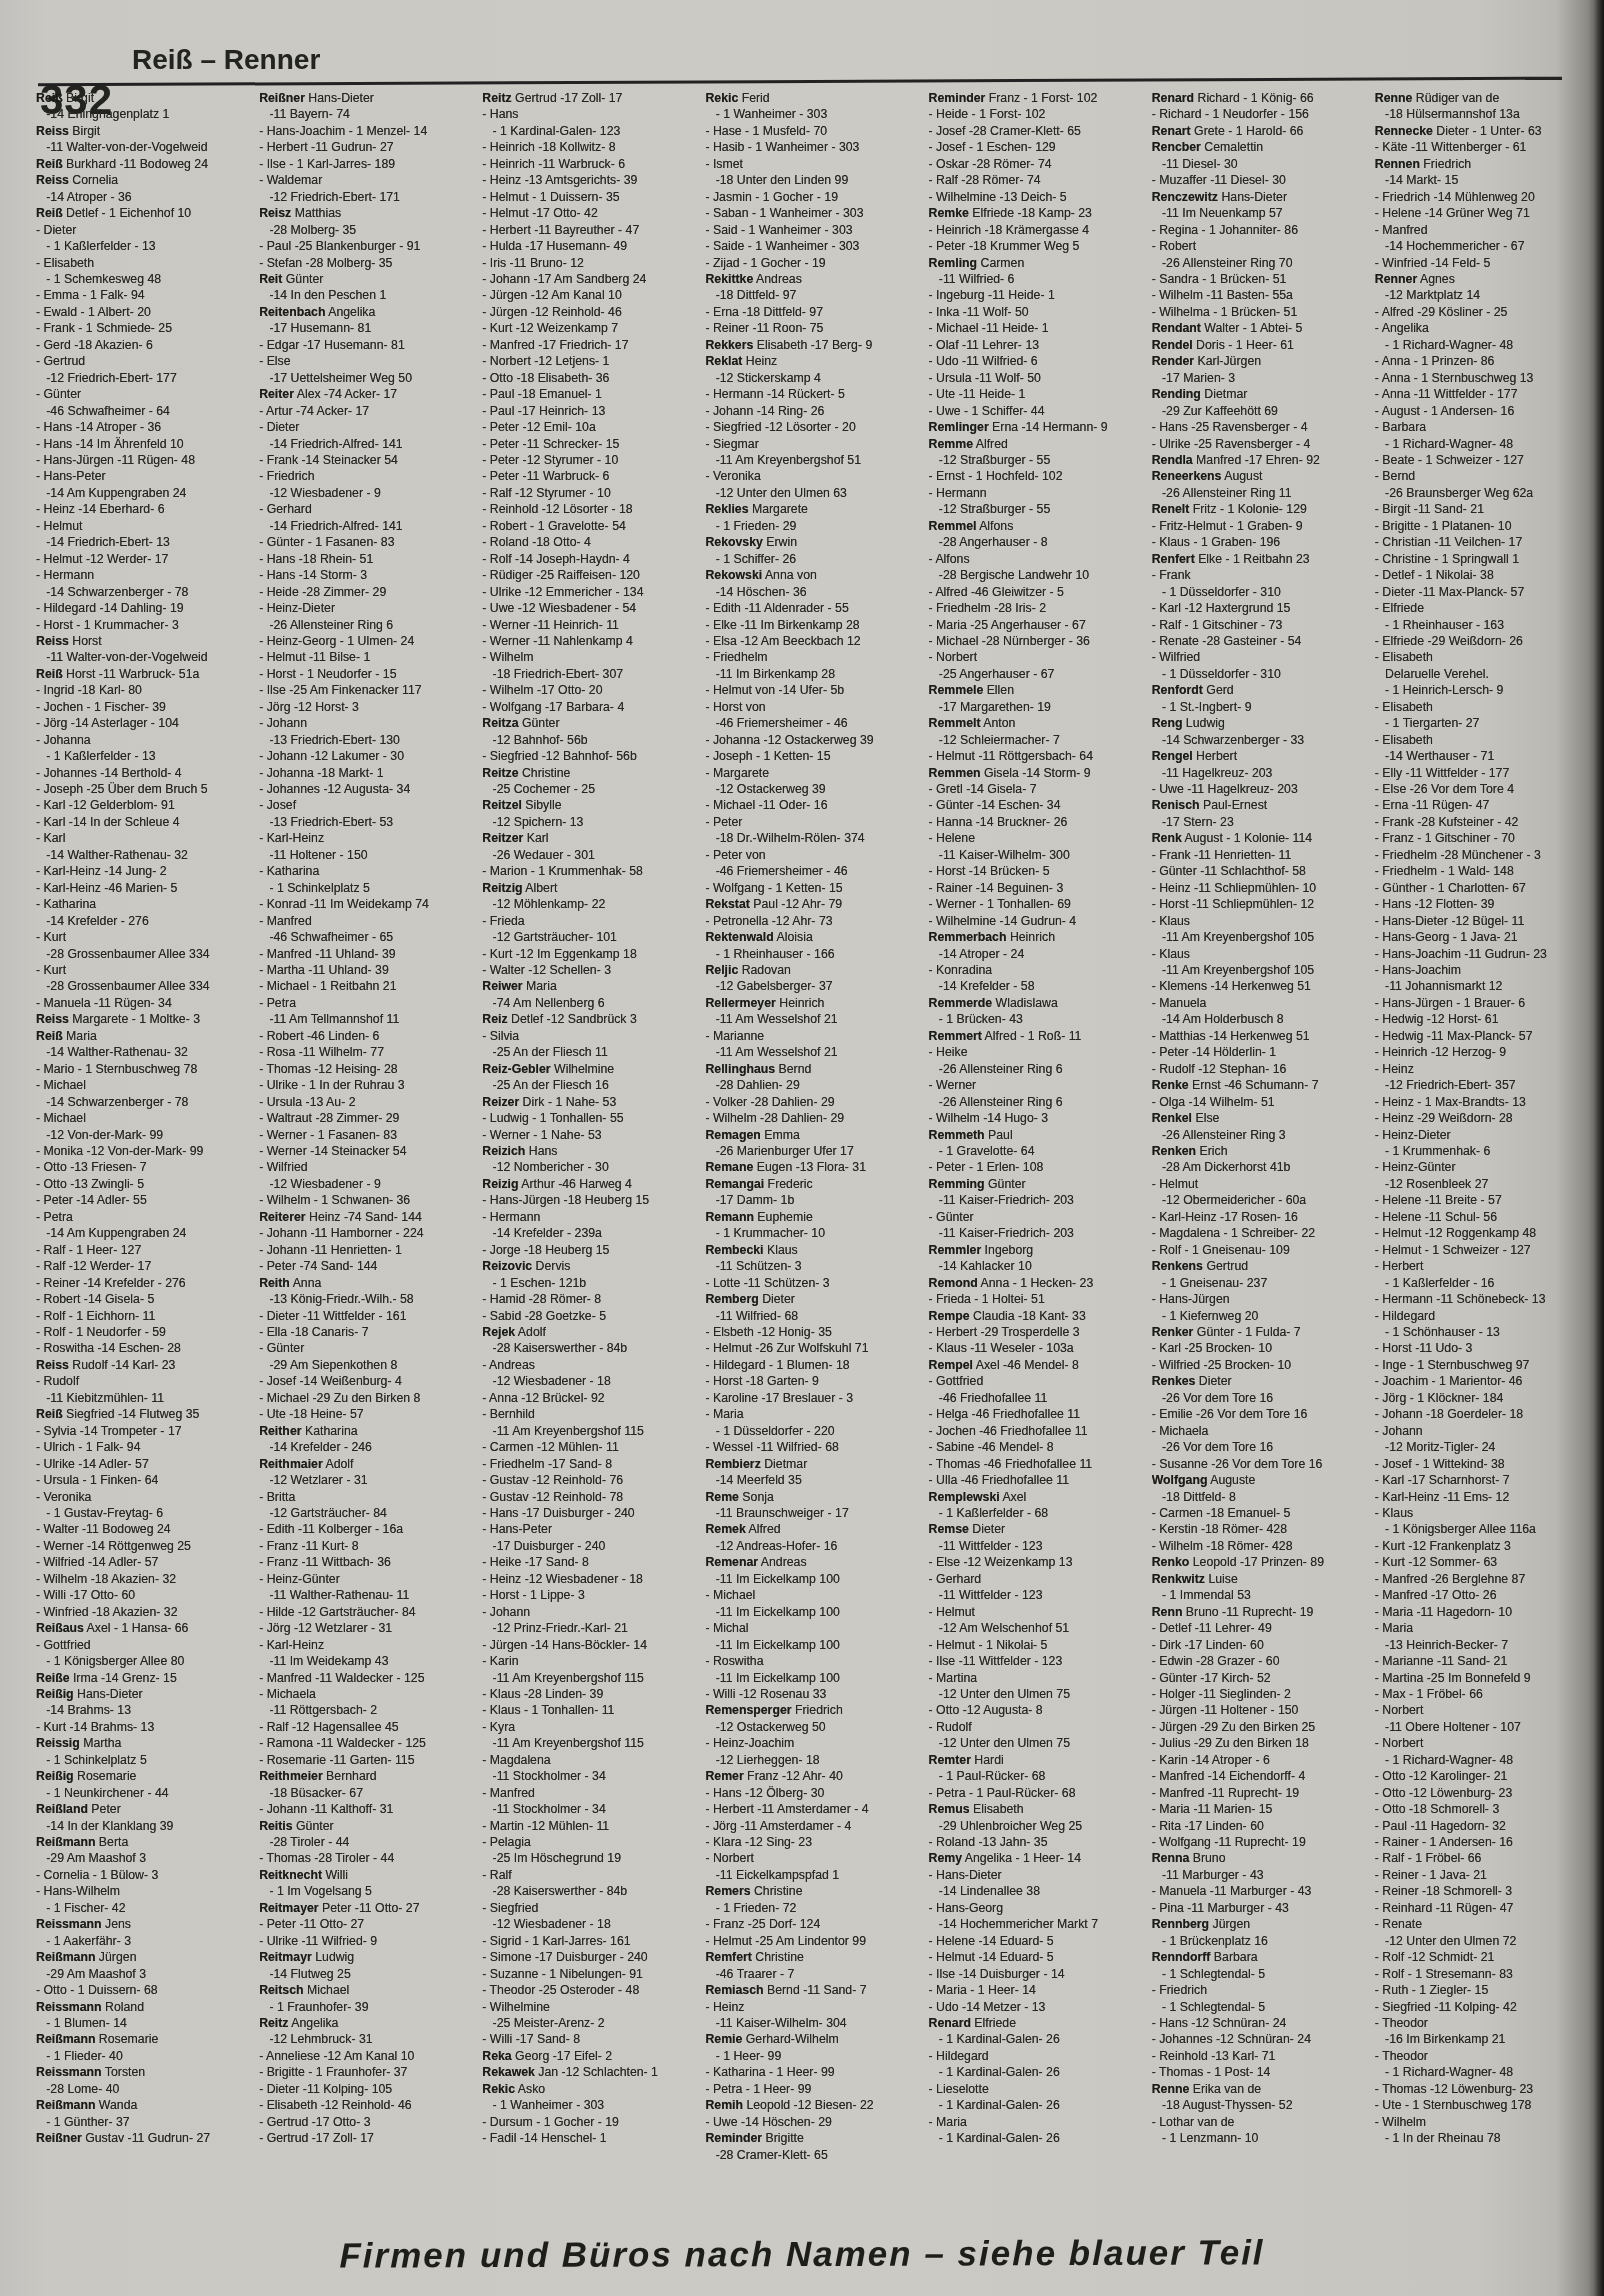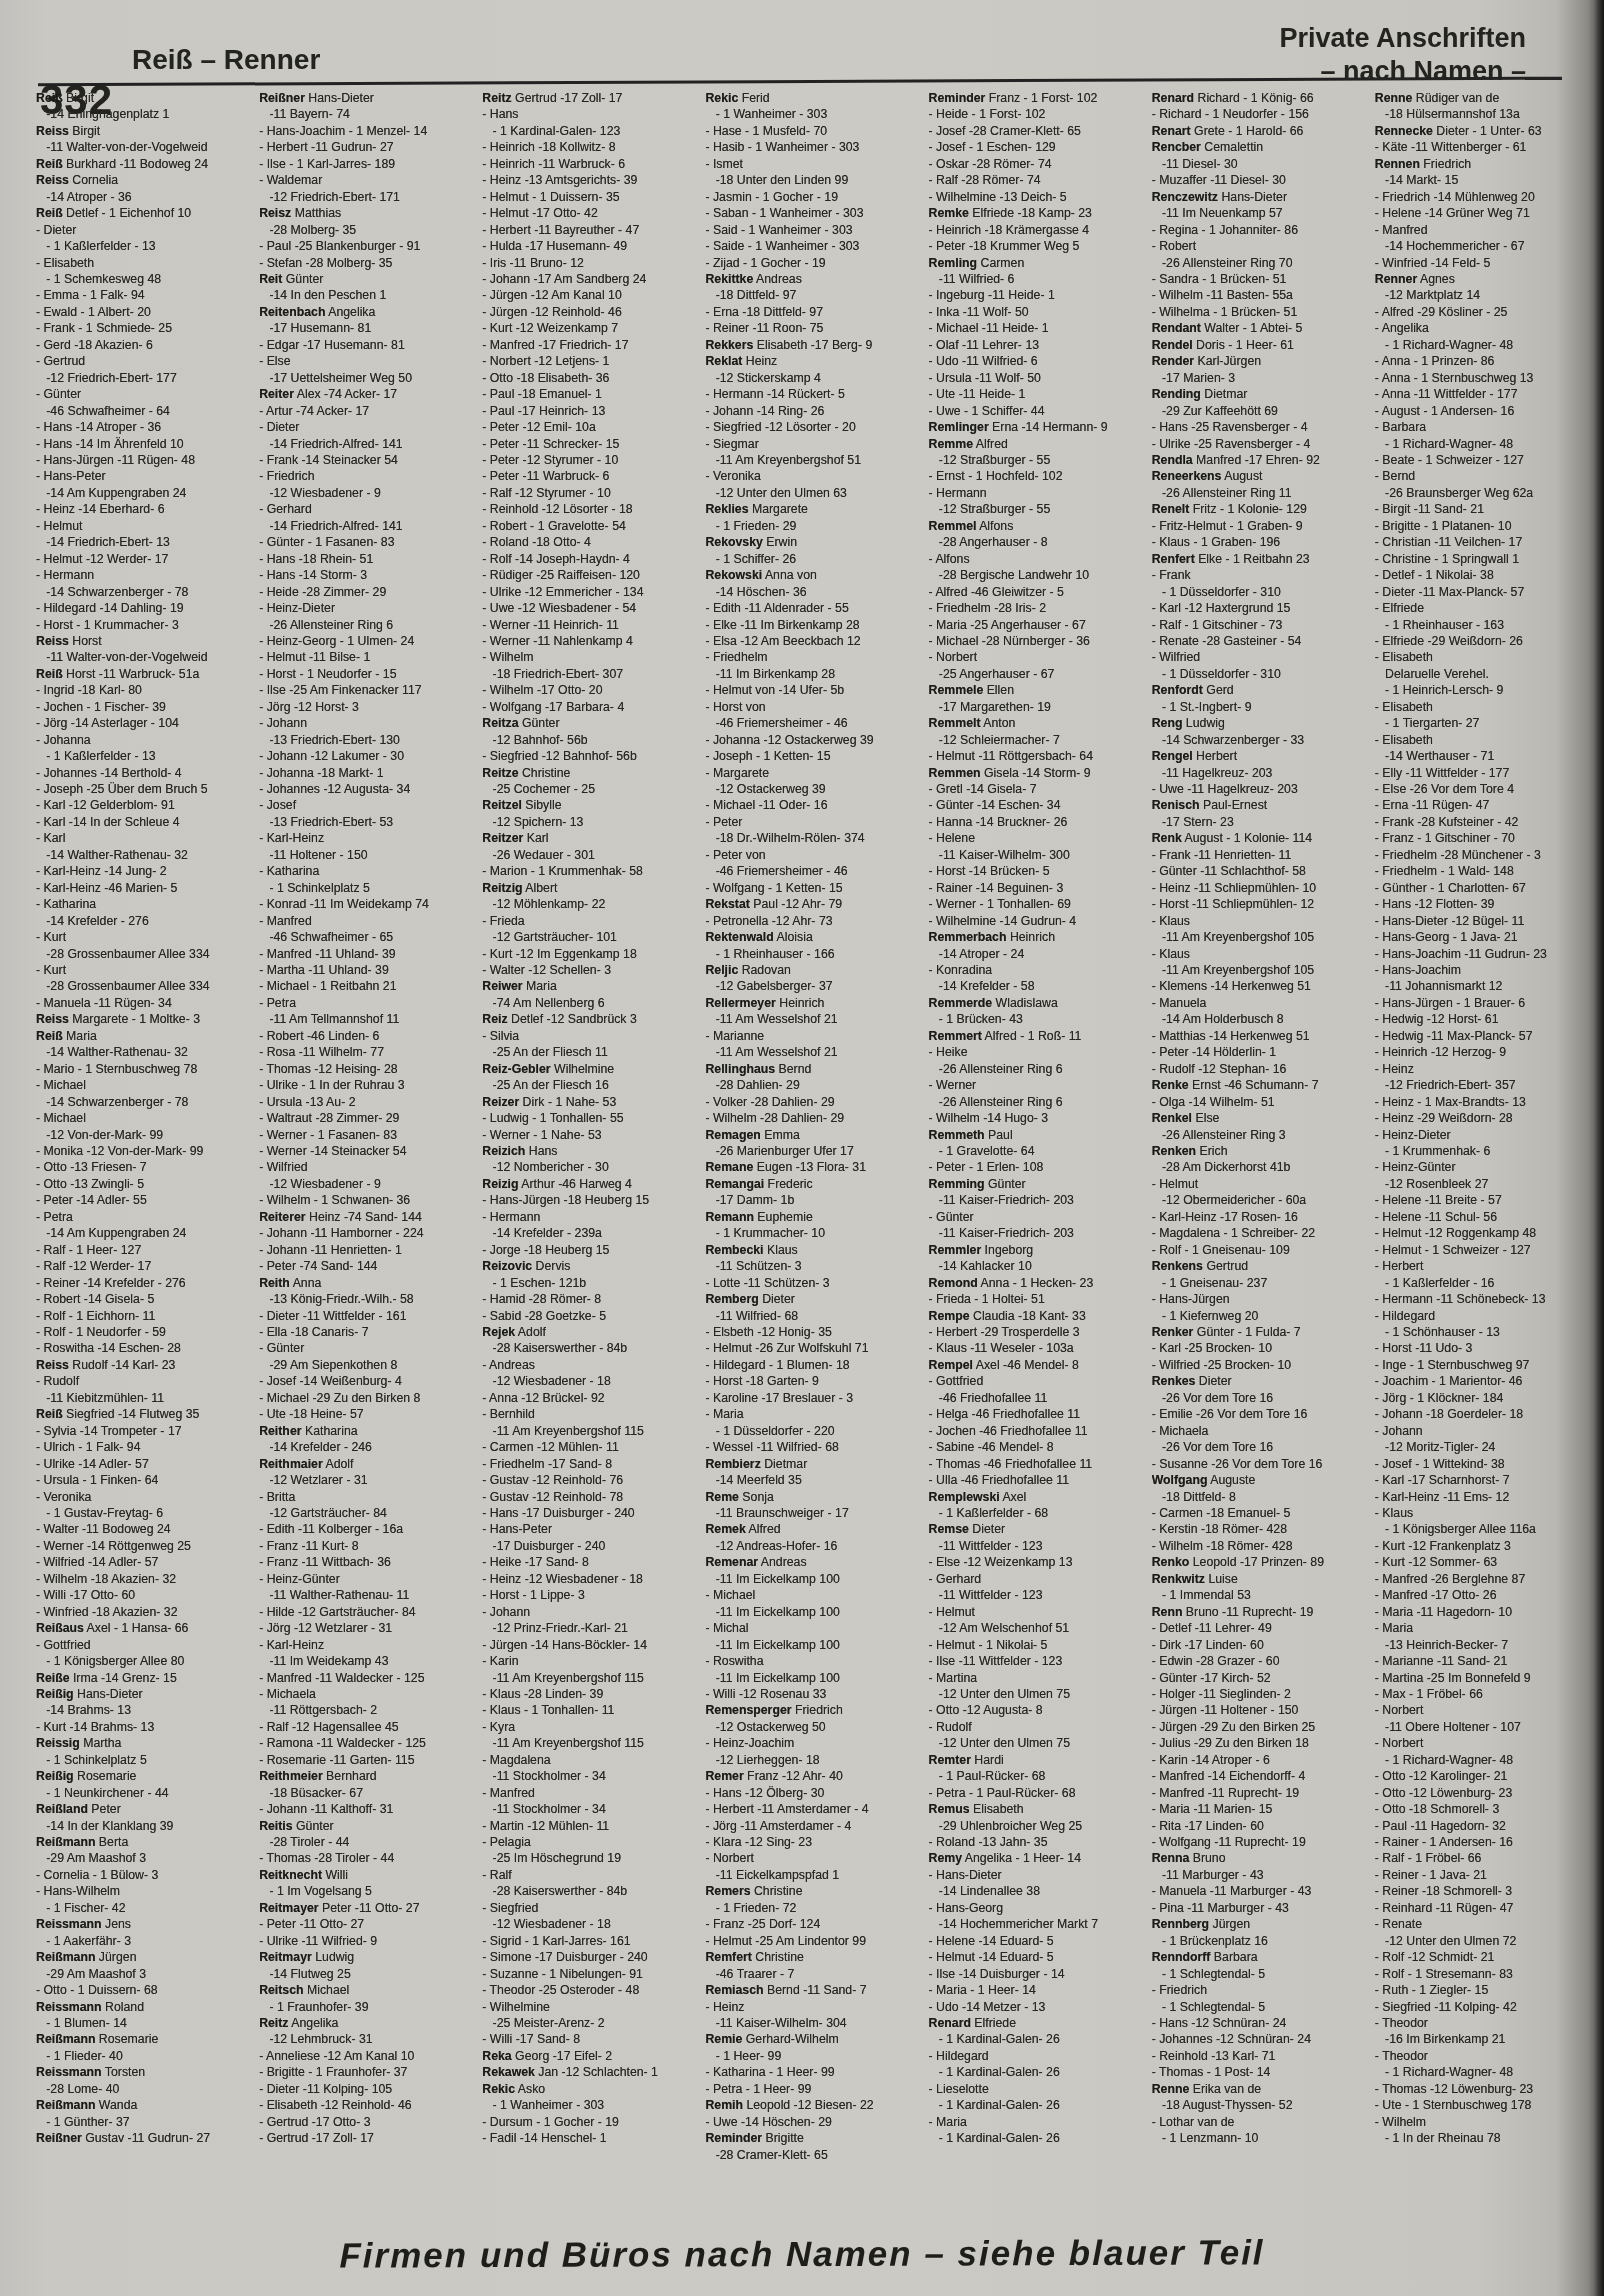--- a/index.html
+++ b/index.html
@@ -30,24 +30,20 @@
   }
   .edge{position:absolute;right:0;top:0;width:10px;height:100%;
     background:linear-gradient(90deg,rgba(0,0,0,0),rgba(0,0,0,.65));}
 </style>
 </head>
 <body>
 
 <div class="hdr">
   <div class="pagenum">332</div>
   <div class="pagerange">Reiß – Renner</div>
-  <div class="section">
-    <div>Private Anschriften</div>
-    <div>– nach Namen –</div>
-  </div>
 </div>
 <div class="rule"></div>
 
 <div class="cols">
     <div class="col">
       <div class="line"><b>Reiß</b> Birgit</div>
       <div class="line">   -14 Erlinghagenplatz 1</div>
       <div class="line"><b>Reiss</b> Birgit</div>
       <div class="line">   -11 Walter-von-der-Vogelweid</div>
       <div class="line"><b>Reiß</b> Burkhard -11 Bodoweg 24</div>

